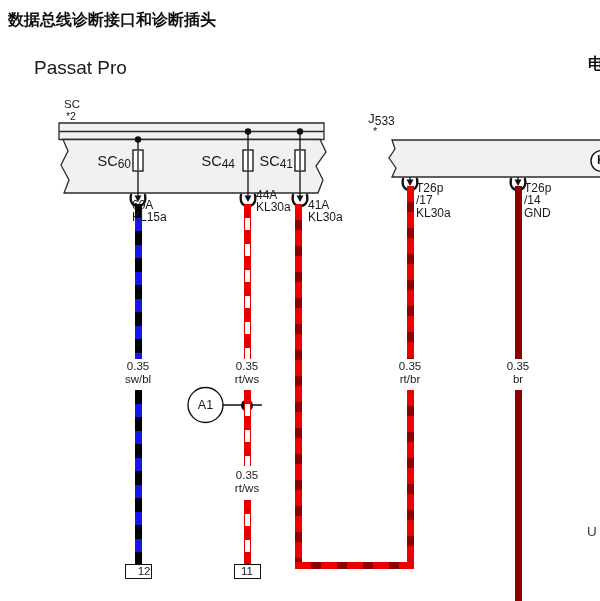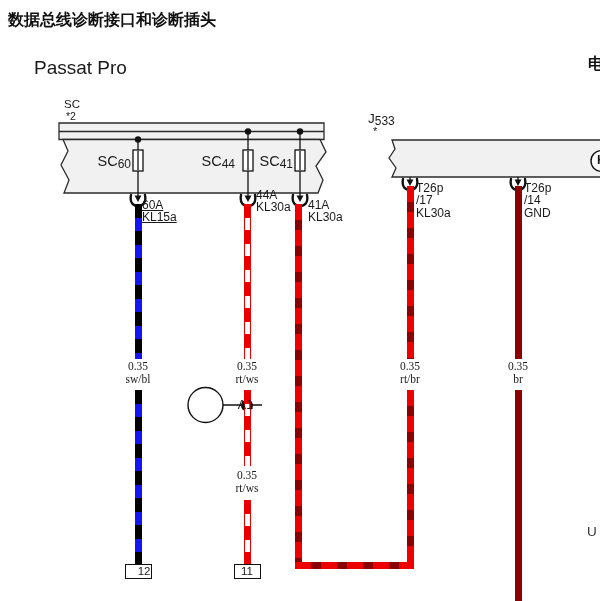--- a/index.html
+++ b/index.html
@@ -13,21 +13,21 @@
   .subtitle{left:8px;top:35px;font-size:14px;color:#6e6e6e;}
   .model{left:34px;top:57px;font-size:19px;color:#1a1a1a;}
   .clip-tr{left:588px;top:54px;font-size:16px;font-weight:bold;color:#111;}
   .clip-u{left:587px;top:524px;font-size:13.5px;color:#333;}
   .small-lab{font-size:11.5px;line-height:12px;}
   .fuse-lab{font-size:14.5px;text-align:right;width:47px;}
   .fuse-lab .sub{font-size:12px;vertical-align:-2px;}
   .j-lab{font-size:13.5px;}
   .j-lab .sub{font-size:12px;vertical-align:-2px;}
   .pin{font-size:12px;line-height:12.3px;}
-  .wlab{transform:translateX(-50%);text-align:center;font-size:11.5px;line-height:13px;font-family:Liberation Serif, serif;}
+  .wlab{transform:translateX(-50%);text-align:center;font-size:11.5px;line-height:13px;}
   .a1t{transform:translateX(-50%);font-size:12.5px;}
   .k-lab{font-size:12.5px;font-weight:600;}
   .wire{position:absolute;width:7px;}
   .w-swbl{background:repeating-linear-gradient(to bottom,#000000 0 14px,#1515f2 14px 27px);}
   .w-rtws{box-sizing:border-box;border-left:1.3px solid #e80000;border-right:1.3px solid #e80000;
           background:repeating-linear-gradient(to bottom,#e80000 0 14px,#ffffff 14px 26px);}
   .w-rtbr{background:repeating-linear-gradient(to bottom,#ec0000 0 16px,#8b0000 16px 26px);}
   .w-rtbr-h{background:repeating-linear-gradient(to right,#ec0000 0 16px,#8b0000 16px 26px);}
   .w-br{background:#8b0000;}
   .term{position:absolute;box-sizing:border-box;width:27px;height:15px;border:1.7px solid #111;
@@ -132,21 +132,21 @@
   <div class="t" style="left:66px;top:110px;font-size:10.5px;">*2</div>
 
   <div class="t fuse-lab" style="left:84px;top:153px;"><span>SC</span><span class="sub">60</span></div>
   <div class="t fuse-lab" style="left:188px;top:153px;"><span>SC</span><span class="sub">44</span></div>
   <div class="t fuse-lab" style="left:246px;top:153px;"><span>SC</span><span class="sub">41</span></div>
 
   <div class="t j-lab" style="left:368px;top:111px;"><span>J</span><span class="sub">533</span></div>
   <div class="t" style="left:373px;top:125px;font-size:11px;">*</div>
   <div class="t k-lab" style="left:597px;top:153px;">K</div>
 
-  <div class="t pin" style="left:142px;top:199px;text-decoration:underline;">
+  <div class="t pin" style="left:132px;top:199px;">
     <div>60A</div>
     <div>KL15a</div>
   </div>
   <div class="t pin" style="left:256px;top:189px;">
     <div>44A</div>
     <div>KL30a</div>
   </div>
   <div class="t pin" style="left:308px;top:199px;">
     <div>41A</div>
     <div>KL30a</div>
@@ -176,18 +176,18 @@
   </div>
   <div class="t wlab" style="left:518px;top:360px;">
     <div>0.35</div>
     <div>br</div>
   </div>
   <div class="t wlab" style="left:247px;top:469px;">
     <div>0.35</div>
     <div>rt/ws</div>
   </div>
 
-  <div class="t a1t" style="left:205.5px;top:398px;margin-left:40px;">A1</div>
+  <div class="t a1t" style="left:205.5px;top:398px;">A1</div>
 
   <div class="term" style="left:124.5px;top:564px;text-align:right;">12</div>
   <div class="term" style="left:233.5px;top:564px;">11</div>
 
 </div>
 
 </body></html>

